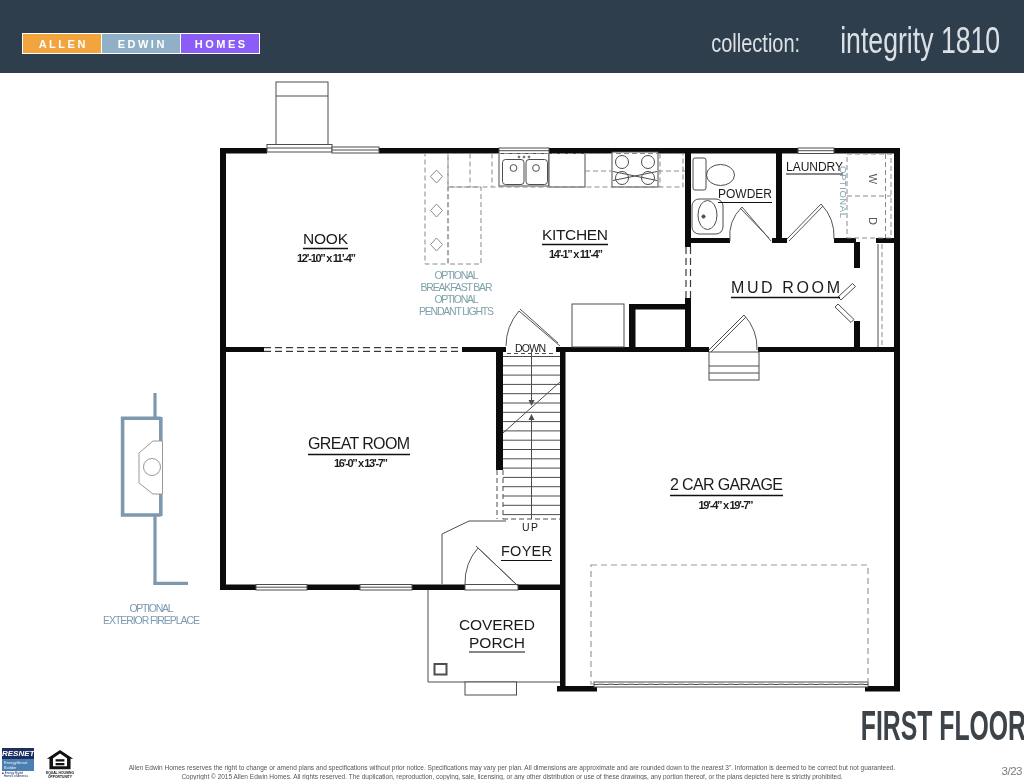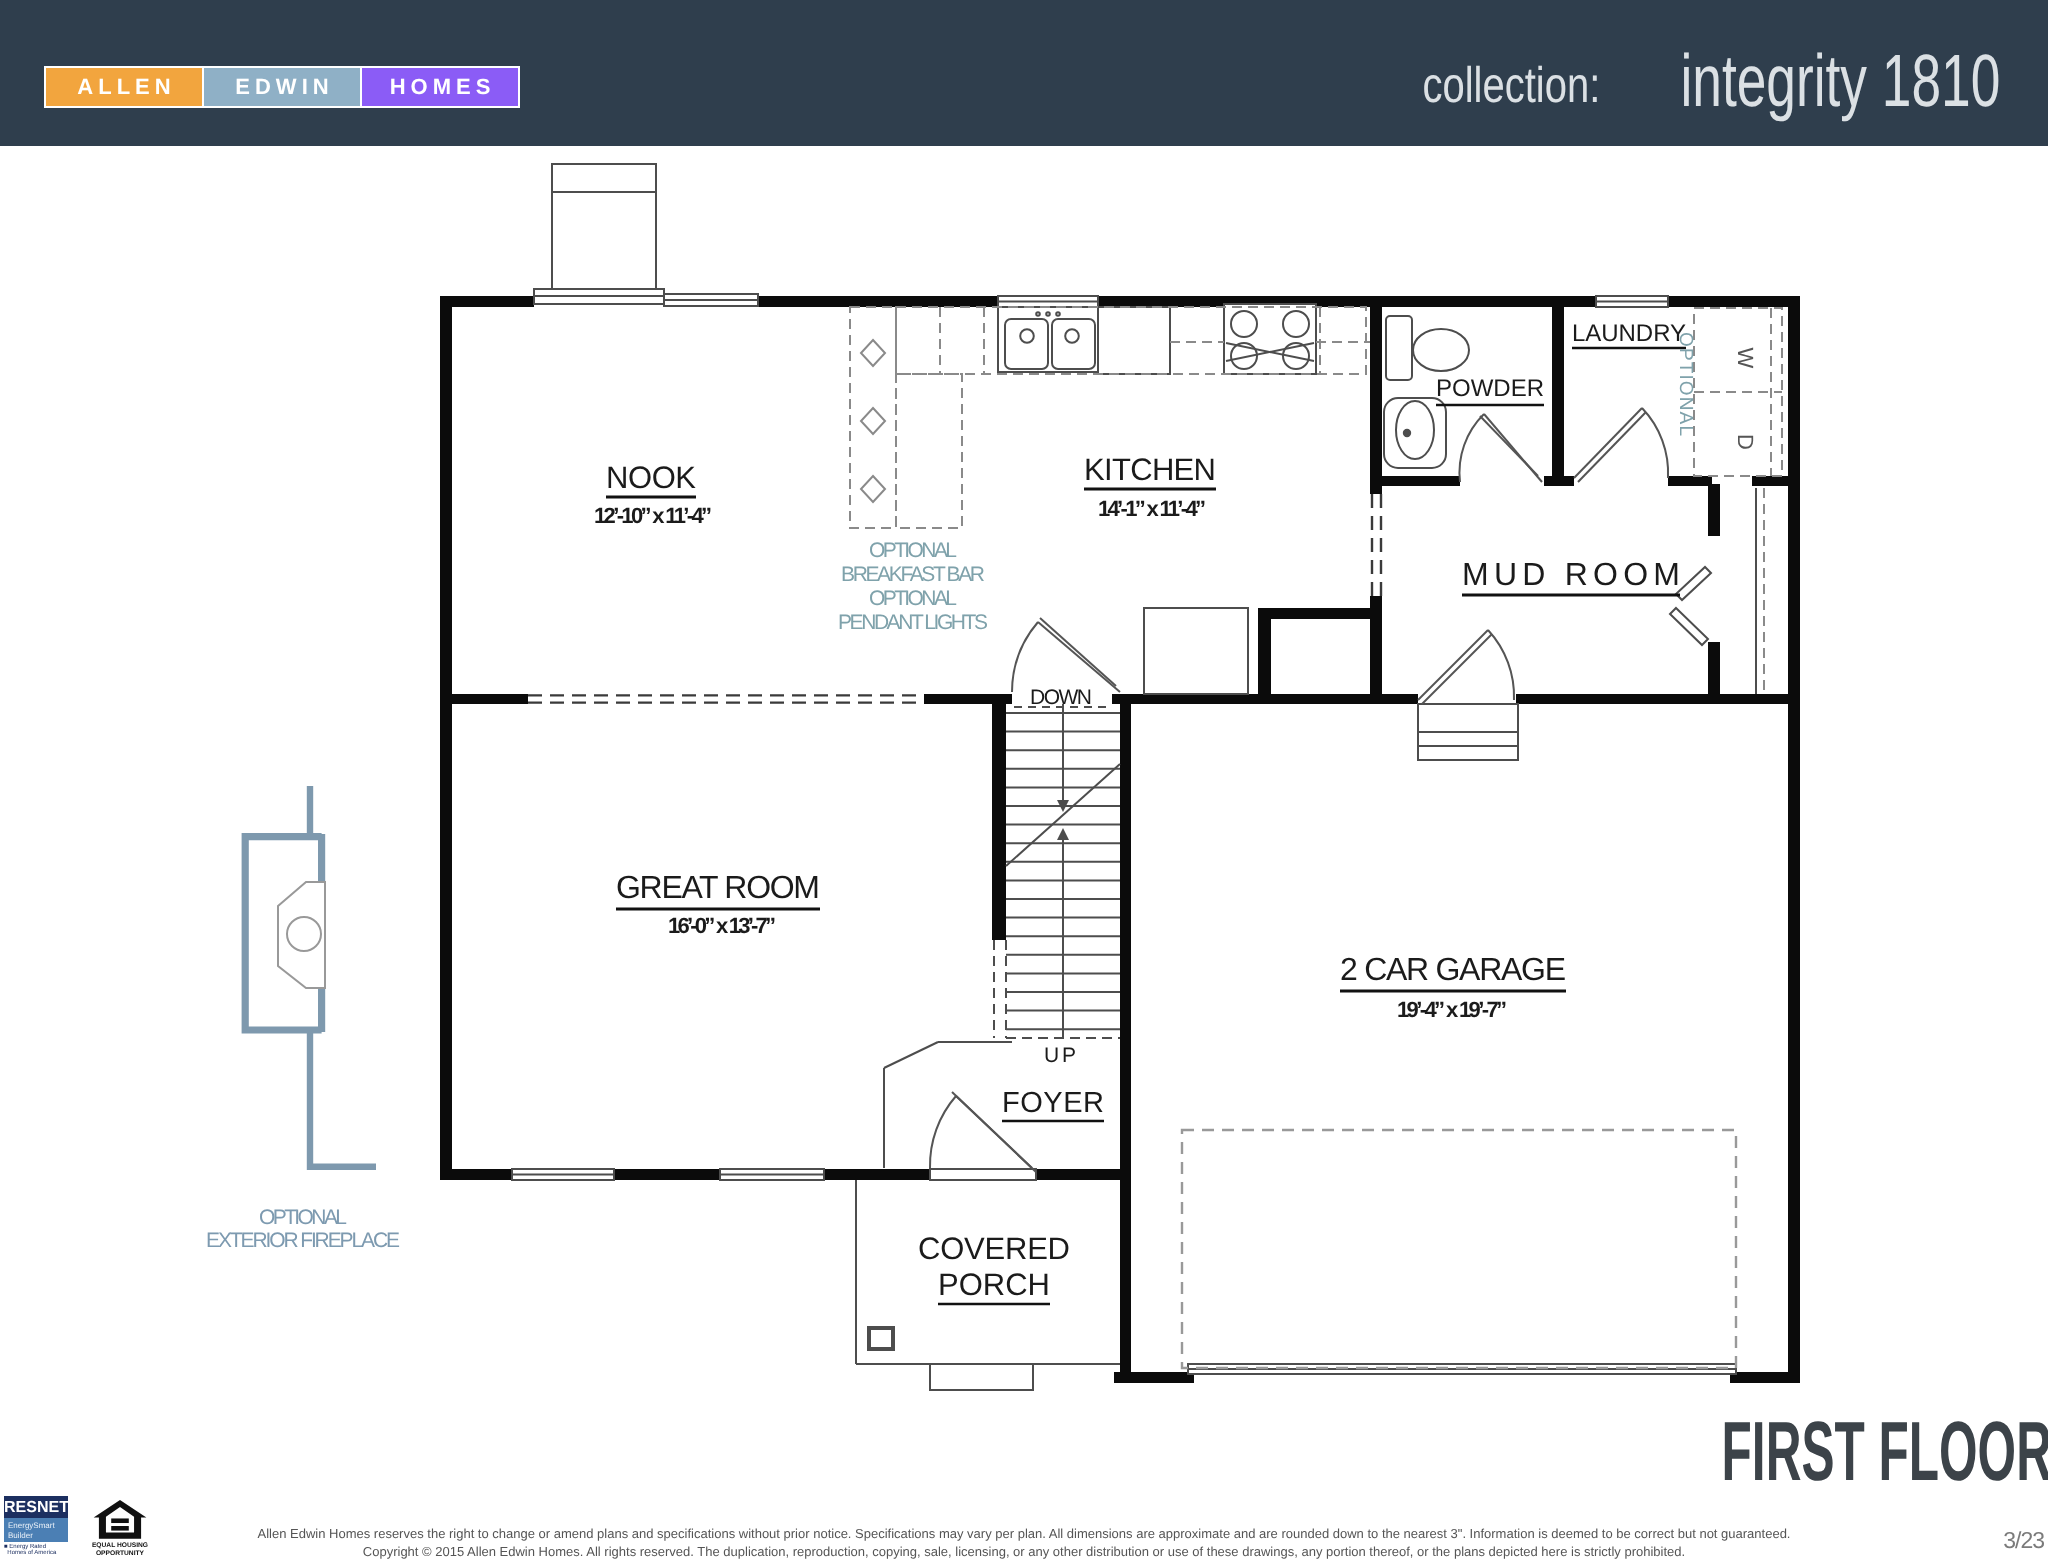--- a/index.html
+++ b/index.html
@@ -286,21 +286,21 @@
     </g>
   </g>
   </svg>
 
   <div id="ffl">FIRST FLOOR</div>
   <div id="d323">3/23</div>
   <div class="disc" style="top:764px">Allen Edwin Homes reserves the right to change or amend plans and specifications without prior notice. Specifications may vary per plan. All dimensions are approximate and are rounded down to the nearest 3". Information is deemed to be correct but not guaranteed.</div>
   <div class="disc" style="top:772.5px">Copyright © 2015 Allen Edwin Homes. All rights reserved. The duplication, reproduction, copying, sale, licensing, or any other distribution or use of these drawings, any portion thereof, or the plans depicted here is strictly prohibited.</div>
 
   <div style="position:absolute;left:2px;top:748px;width:32px;height:29px;font-family:'Liberation Sans';">
-    <div style="position:absolute;left:0;top:0;width:32px;height:11px;background:#1c2f60;color:#fff;font-size:8px;font-weight:bold;text-align:center;line-height:11px;letter-spacing:0;">RESNET</div>
+    <div style="position:absolute;left:0;top:0;width:32px;height:11px;background:#1c2f60;color:#fff;font-size:8px;font-weight:bold;text-align:center;line-height:11px;letter-spacing:0;font-style:italic;">RESNET</div>
     <div style="position:absolute;left:0;top:11px;width:32px;height:12px;background:#4b7fb4;color:#eaf1f8;font-size:4px;line-height:5px;padding-top:1px;box-sizing:border-box;text-align:left;padding-left:2px;">EnergySmart<br>Builder</div>
     <div style="position:absolute;left:0;top:24px;width:32px;height:5px;font-size:3px;color:#1c2f60;line-height:2.5px;">■ Energy Rated<br>&nbsp;&nbsp;Homes of America</div>
   </div>
 
   <svg width="30" height="29" viewBox="0 0 34 33" style="position:absolute;left:45px;top:750px">
     <path d="M17 0 L2 10 L5 10 L5 22 L29 22 L29 10 L32 10 Z M17 4 L25 9.5 L25 18.5 L9 18.5 L9 9.5 Z" fill="#111" fill-rule="evenodd"></path>
     <rect x="12" y="10.5" width="10" height="2.6" fill="#111"></rect>
     <rect x="12" y="14.8" width="10" height="2.6" fill="#111"></rect>
     <text x="17" y="27" font-size="3.8" font-weight="bold" fill="#111" text-anchor="middle" font-family="Liberation Sans">EQUAL HOUSING</text>
     <text x="17" y="31.5" font-size="3.8" font-weight="bold" fill="#111" text-anchor="middle" font-family="Liberation Sans">OPPORTUNITY</text>

